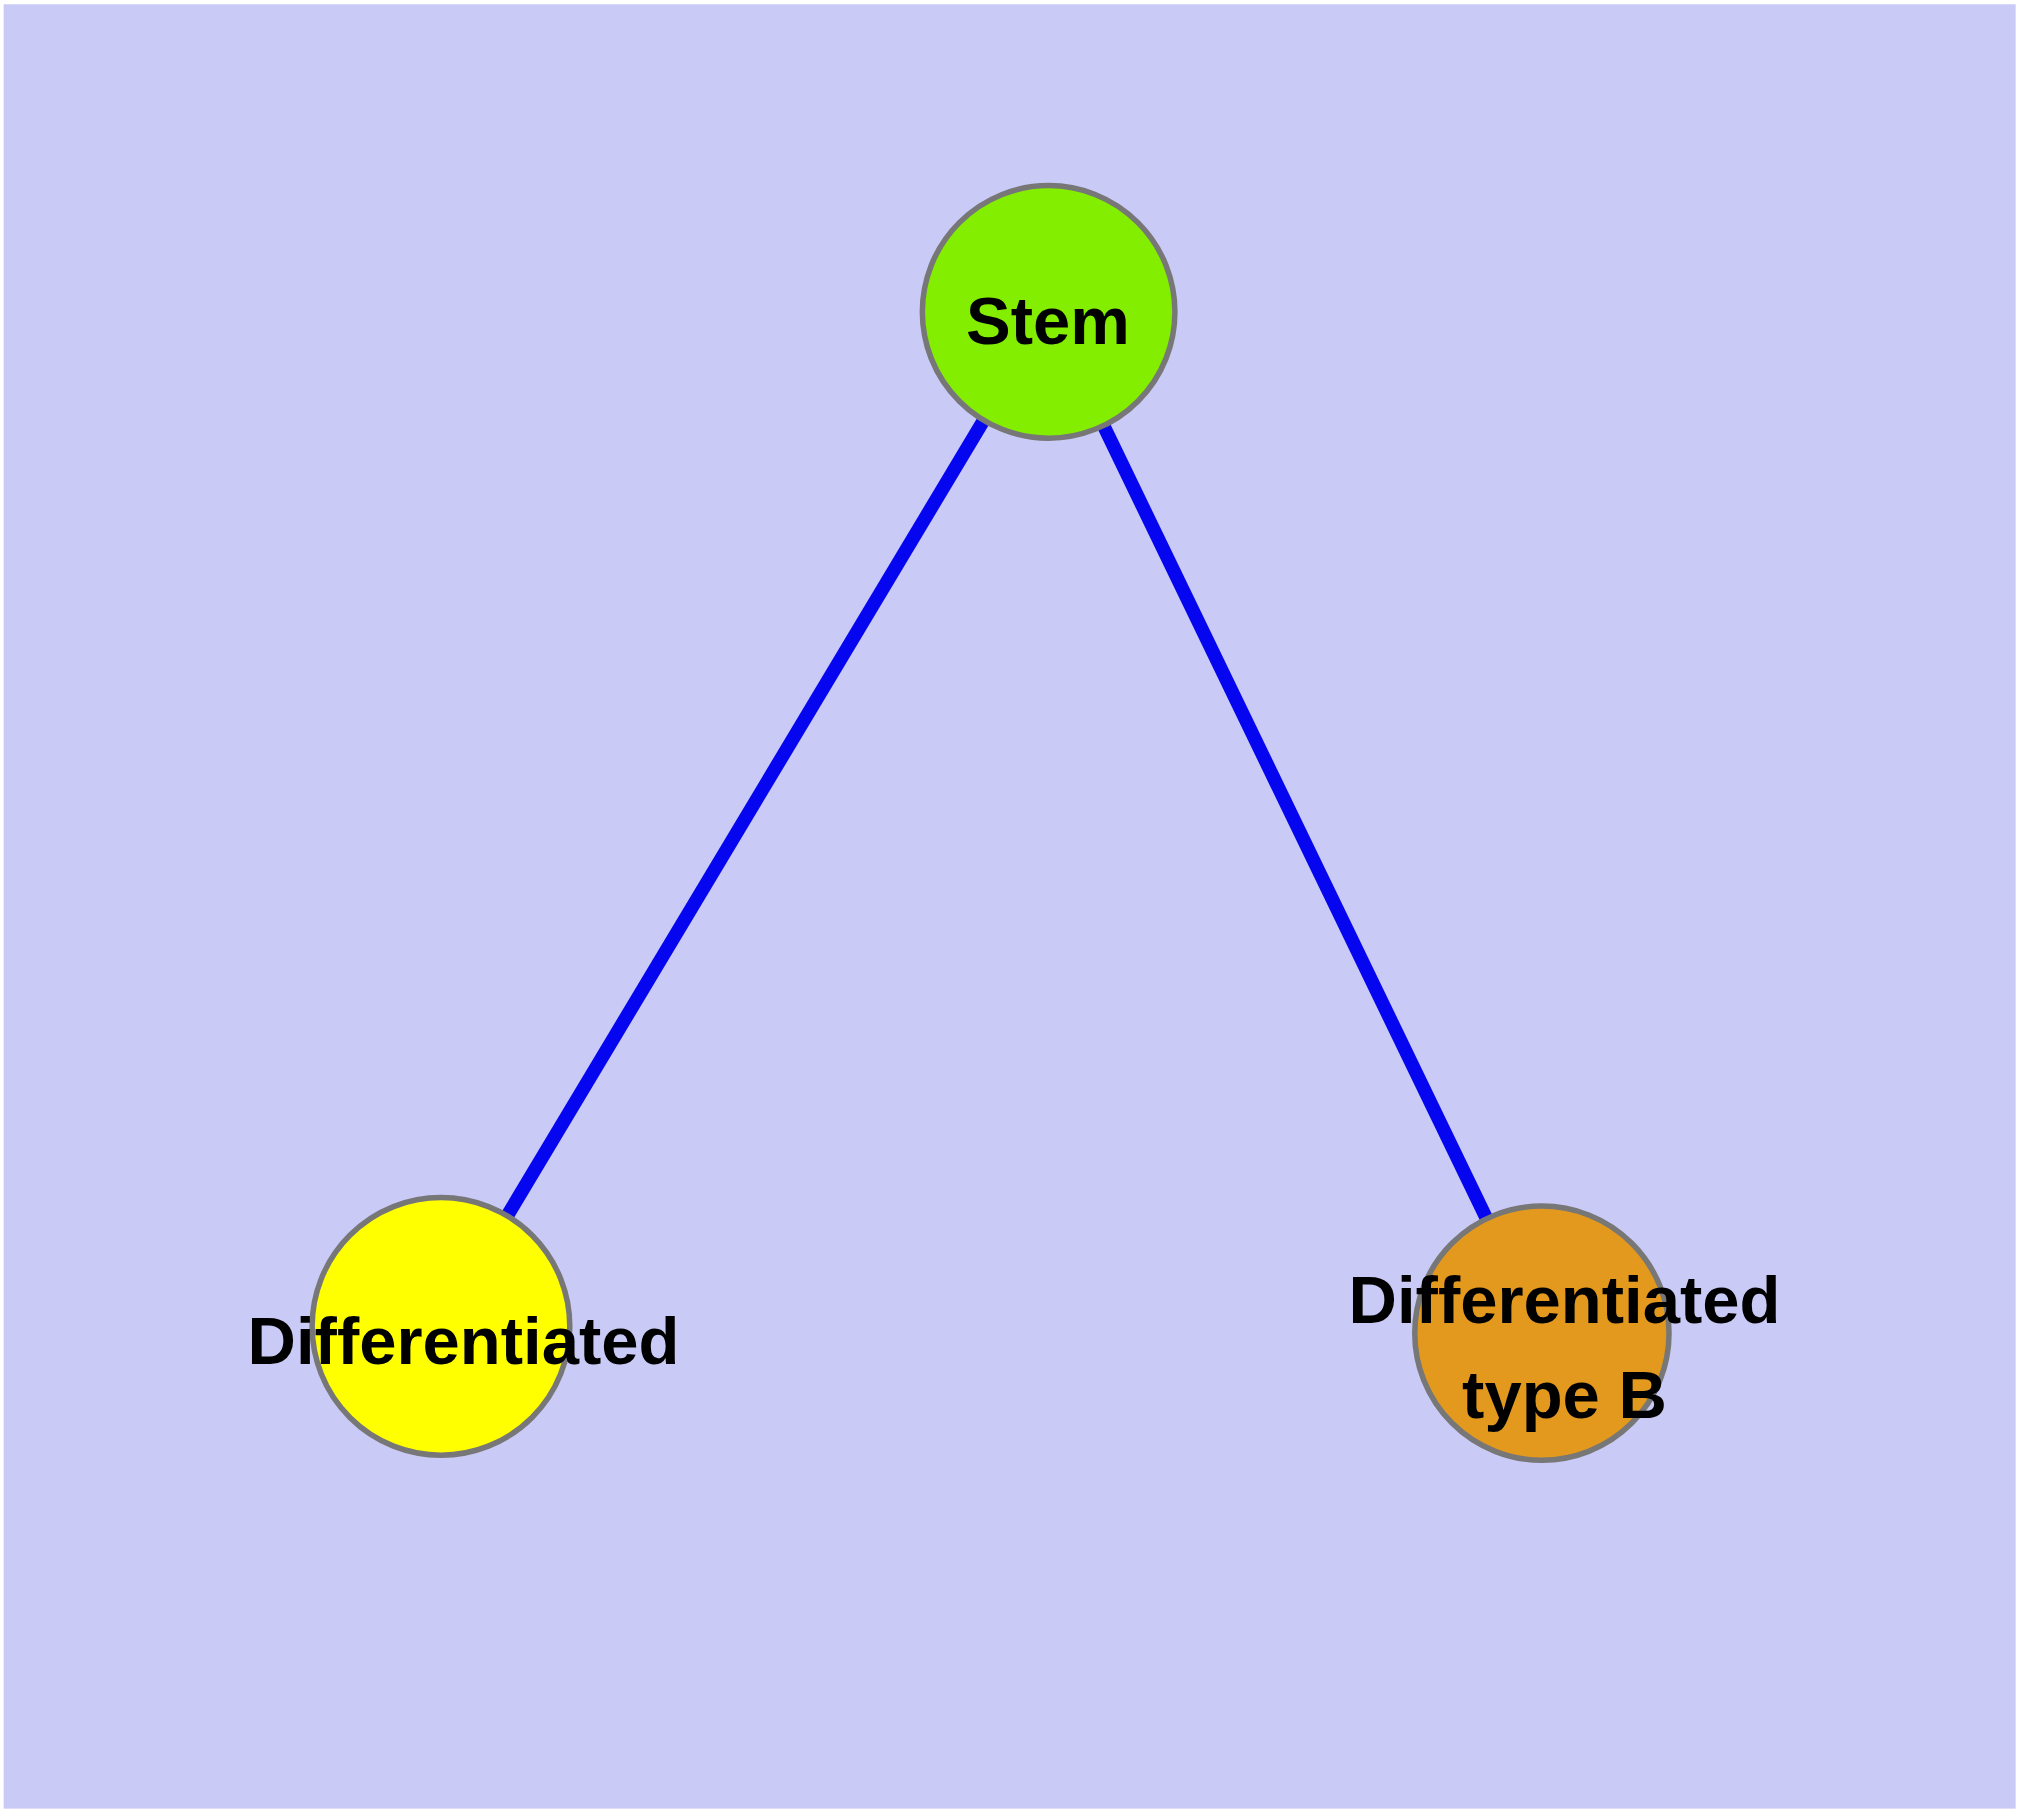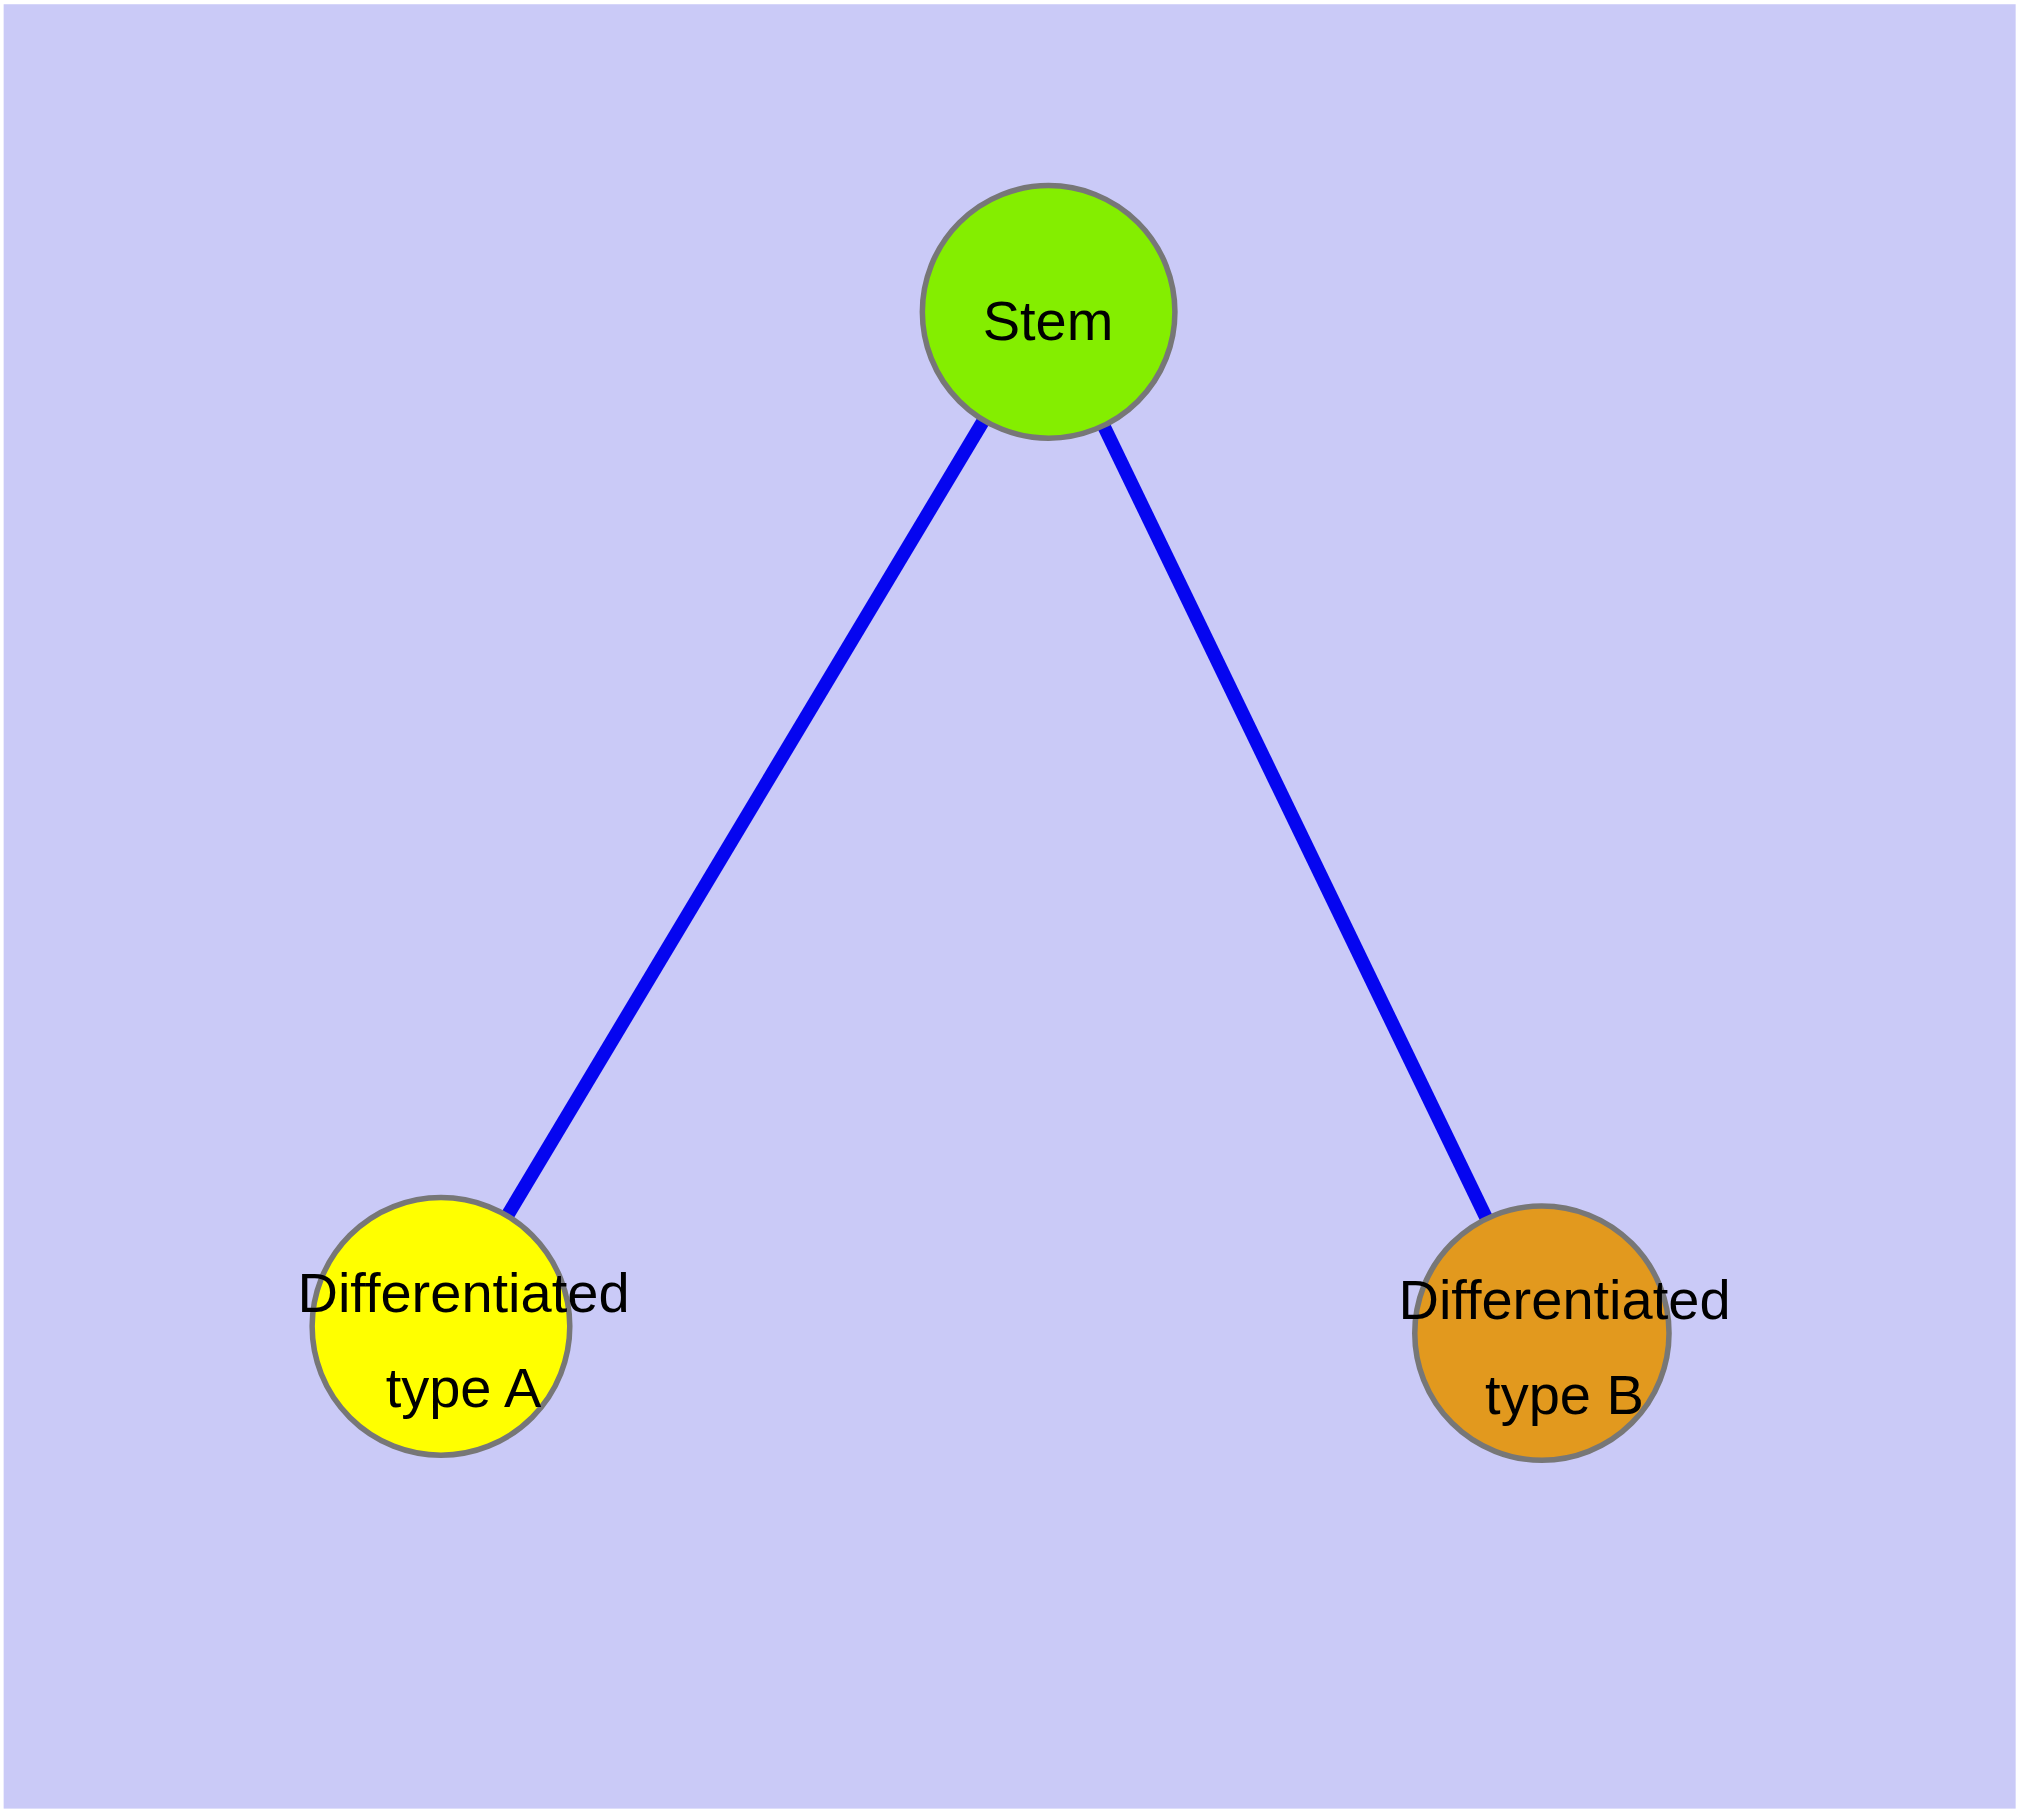--- a/index.html
+++ b/index.html
@@ -20,22 +20,22 @@
     position: absolute;
     inset: 0;
     width: 2021px;
     height: 1812px;
     display: block;
   }
   .node-label {
     position: absolute;
     transform: translate(-50%, -50%);
     color: #000000;
-    font-weight: normal;
-    font-size: 56px;
+    font-weight: bold;
+    font-size: 67px;
     line-height: 95px;
     text-align: center;
     white-space: nowrap;
     letter-spacing: 0px;
   }
   .node-label .line { display: block; margin-left: 45px; }
 </style>
 </head>
 <body>
 
@@ -55,21 +55,20 @@
 
     <circle cx="520" cy="1565" r="152" stroke-width="6.5" fill="#ffff00" stroke="#777777"></circle>
 
     <circle cx="1819" cy="1573" r="150" stroke-width="6.5" fill="#e2991e" stroke="#777777"></circle>
   </svg>
 
   <div class="node-label" style="left:1048px; top:320px;">Stem</div>
 
   <div class="node-label" style="left:441px; top:1340px;">
     <span class="line">Differentiated</span>
-    <span class="line">type A</span>
   </div>
 
   <div class="node-label" style="left:1542px; top:1347px;">
     <span class="line">Differentiated</span>
     <span class="line">type B</span>
   </div>
 
 </div>
 
 

